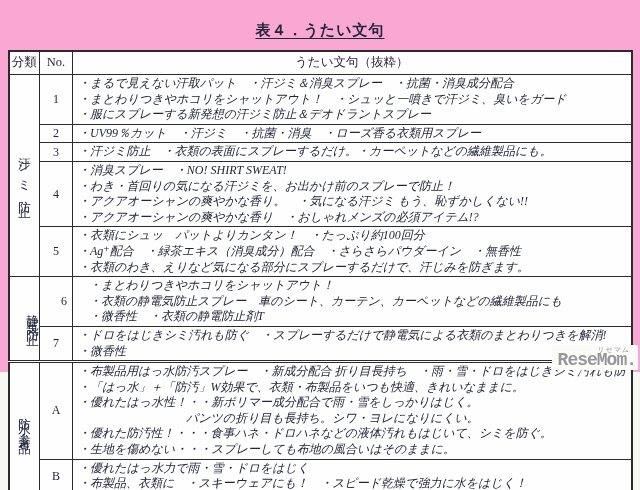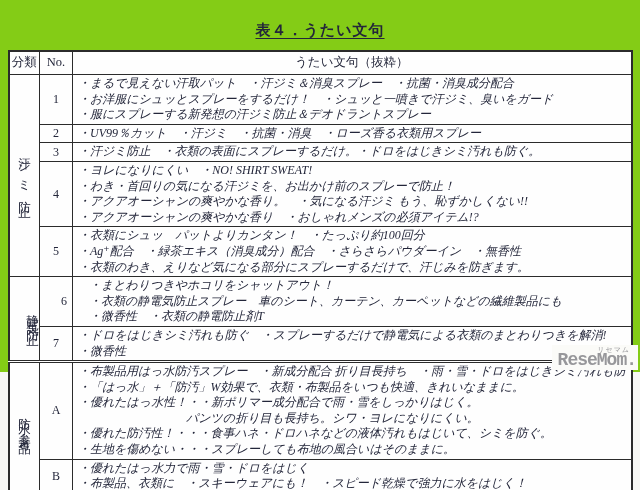--- a/index.html
+++ b/index.html
@@ -3,21 +3,21 @@
 <meta charset="utf-8">
 <style>
   html,body { margin:0; padding:0; }
   body {
     width:640px; height:490px;
     background:#f7f7f4;
     font-family:"Liberation Serif","DejaVu Serif",serif;
     color:#23263a;
     overflow:hidden;
   }
-  .page { position:relative; width:640px; height:372px; background:#84cc16; }
+  .page { position:relative; width:640px; height:372px; background:#f9a8d4; }
   .doc-title {
     padding-top:21px;
     text-align:center;
     font-weight:bold;
     font-size:15px;
     letter-spacing:1px;
   }
   .doc-title span { text-decoration:underline; text-underline-offset:3px; }
   table.slogan-table {
     border-collapse:collapse;
@@ -107,40 +107,40 @@
         <th>No.</th>
         <th>うたい文句（抜粋）</th>
       </tr>
     </thead>
     <tbody id="table-body">
         <tr>
           <td class="category-cell" rowspan="5"><div class="vertical-label">汗ジミ防止</div></td>
           <td class="no-cell">1</td>
           <td class="content-cell">
             <div class="slogan-line">・まるで見えない汗取パット　・汗ジミ＆消臭スプレー　・抗菌・消臭成分配合</div>
-            <div class="slogan-line">・お洋服にシュッとスプレーをするだけ！　・シュッと一噴きで汗ジミ、臭いをガード</div>
+            <div class="slogan-line">・まとわりつきやホコリをシャットアウト！　・シュッと一噴きで汗ジミ、臭いをガード</div>
             <div class="slogan-line">・服にスプレーする新発想の汗ジミ防止＆デオドラントスプレー</div>
           </td>
         </tr>
         <tr>
           <td class="no-cell">2</td>
           <td class="content-cell">
             <div class="slogan-line">・UV99％カット　・汗ジミ　・抗菌・消臭　・ローズ香る衣類用スプレー</div>
           </td>
         </tr>
         <tr>
           <td class="no-cell">3</td>
           <td class="content-cell">
-            <div class="slogan-line">・汗ジミ防止　・衣類の表面にスプレーするだけ。・ドロをはじきシミ汚れも防ぐ。</div>
+            <div class="slogan-line">・汗ジミ防止　・衣類の表面にスプレーするだけ。・カーペットなどの繊維製品にも。</div>
           </td>
         </tr>
         <tr>
           <td class="no-cell">4</td>
           <td class="content-cell">
-            <div class="slogan-line">・ヨレになりにくい　・NO! SHIRT SWEAT!</div>
+            <div class="slogan-line">・消臭スプレー　・NO! SHIRT SWEAT!</div>
             <div class="slogan-line">・わき・首回りの気になる汗ジミを、お出かけ前のスプレーで防止！</div>
             <div class="slogan-line">・アクアオーシャンの爽やかな香り。　・気になる汗ジミ もう、恥ずかしくない!!</div>
             <div class="slogan-line">・アクアオーシャンの爽やかな香り　・おしゃれメンズの必須アイテム!?</div>
           </td>
         </tr>
         <tr>
           <td class="no-cell">5</td>
           <td class="content-cell">
             <div class="slogan-line">・衣類にシュッ　パットよりカンタン！　・たっぷり約100回分</div>
             <div class="slogan-line">・Ag⁺配合　・緑茶エキス（消臭成分）配合　・さらさらパウダーイン　・無香性</div>

